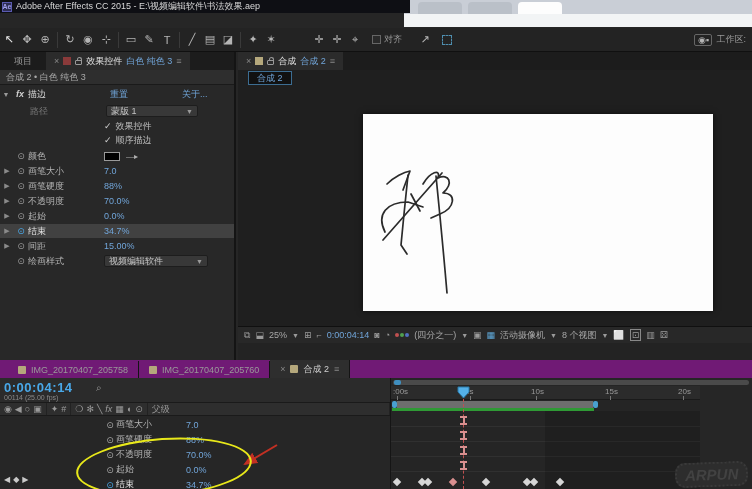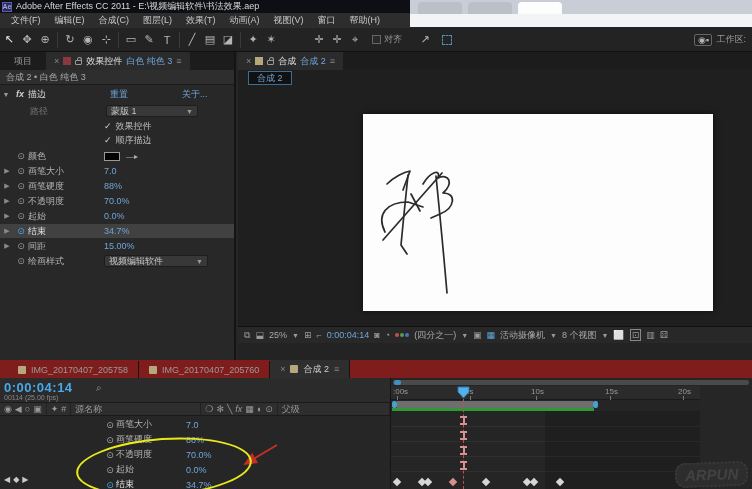--- a/index.html
+++ b/index.html
@@ -65,21 +65,21 @@
   .canvas { position:absolute; left:125px; top:62px; width:350px; height:197px; background:#fdfdfd; box-shadow:0 0 6px rgba(0,0,0,.6); }
   .compbar { position:absolute; left:0; bottom:17px; width:100%; height:17px; background:#282828; border-top:1px solid #101010;
              display:flex; align-items:center; gap:5px; padding:0 6px; color:#a8a8a8; }
   .compbar .ic { font-size:9px; color:#9a9a9a; }
   .rgbdots { display:inline-flex; gap:1px; }
   .rgbdots i { width:4px; height:4px; border-radius:50%; display:inline-block; }
   .compedge { position:absolute; left:0; bottom:0; width:100%; height:17px; background:#232323; }
 
   
   #tl { position:absolute; left:0; top:360px; width:752px; height:129px; background:#262626; }
-  #tl .tabsbar { position:absolute; top:0; left:0; width:100%; height:18px; background:#7f1d1d; display:flex; align-items:flex-end; }
+  #tl .tabsbar { position:absolute; top:0; left:0; width:100%; height:18px; background:#701a75; display:flex; align-items:flex-end; }
   .tltab { height:17px; display:flex; align-items:center; gap:5px; padding:0 10px; color:#9a9a9a; border-right:1px solid #141414; }
   .tltab .sq { background:#b5a87c; border-radius:1px; }
   .tltab.active { background:#2e2e2e; color:#cfcfcf; height:18px; }
   .tcblock { position:absolute; left:0; top:18px; width:390px; height:24px; background:#2b2b2b; }
   .tcbig { position:absolute; left:4px; top:2px; font-size:13px; font-weight:bold; color:#49a8e8; letter-spacing:.5px; }
   .tcsub { position:absolute; left:4px; top:16px; font-size:7px; color:#8a8a8a; }
   .tlsearch { position:absolute; left:96px; top:4px; color:#9a9a9a; font-size:10px; }
   .colhdr { position:absolute; left:0; top:42px; width:390px; height:14px; background:#2e2e2e; border-top:1px solid #1a1a1a;
             border-bottom:1px solid #1a1a1a; display:flex; align-items:center; color:#9a9a9a; }
   .colhdr .seg { display:flex; align-items:center; height:100%; border-right:1px solid #222; padding:0 4px; gap:3px; }
@@ -123,34 +123,23 @@
   <div class="behind">
     <div class="tabsrow">
       <span class="btab" style="left:14px"></span>
       <span class="btab" style="left:64px"></span>
       <span class="btab active" style="left:114px"></span>
     </div>
   </div>
 
   <div class="titlebar">
     <span class="ae-icon">Ae</span>
-    <span>Adobe After Effects CC 2011 - E:\视频编辑软件\书法效果.aep</span>
-  </div>
-
-  <div class="menubar">
-    <span>文件(F)</span>
-    <span>编辑(E)</span>
-    <span>合成(C)</span>
-    <span>图层(L)</span>
-    <span>效果(T)</span>
-    <span>动画(A)</span>
-    <span>视图(V)</span>
-    <span>窗口</span>
-    <span>帮助(H)</span>
-  </div>
+    <span>Adobe After Effects CC 2015 - E:\视频编辑软件\书法效果.aep</span>
+  </div>
+
 
   <div class="toolbar">
     <span class="tool sel">↖</span>
     <span class="tool">✥</span>
     <span class="tool">⊕</span>
     <span class="tsep"></span>
     <span class="tool">↻</span>
     <span class="tool">◉</span>
     <span class="tool">⊹</span>
     <span class="tsep"></span>
@@ -356,23 +345,20 @@
       <span class="seg">
         <span>◉</span>
         <span>◀</span>
         <span>○</span>
         <span>▣</span>
       </span>
       <span class="seg">
         <span>✦</span>
         <span>#</span>
       </span>
-      <span class="seg" style="width:130px">
-        <span>源名称</span>
-      </span>
       <span class="seg">
         <span>❍</span>
         <span>✻</span>
         <span>╲</span>
         <span style="font-style:italic">fx</span>
         <span>▦</span>
         <span>◐</span>
         <span>⊙</span>
       </span>
       <span class="seg" style="flex:1">

